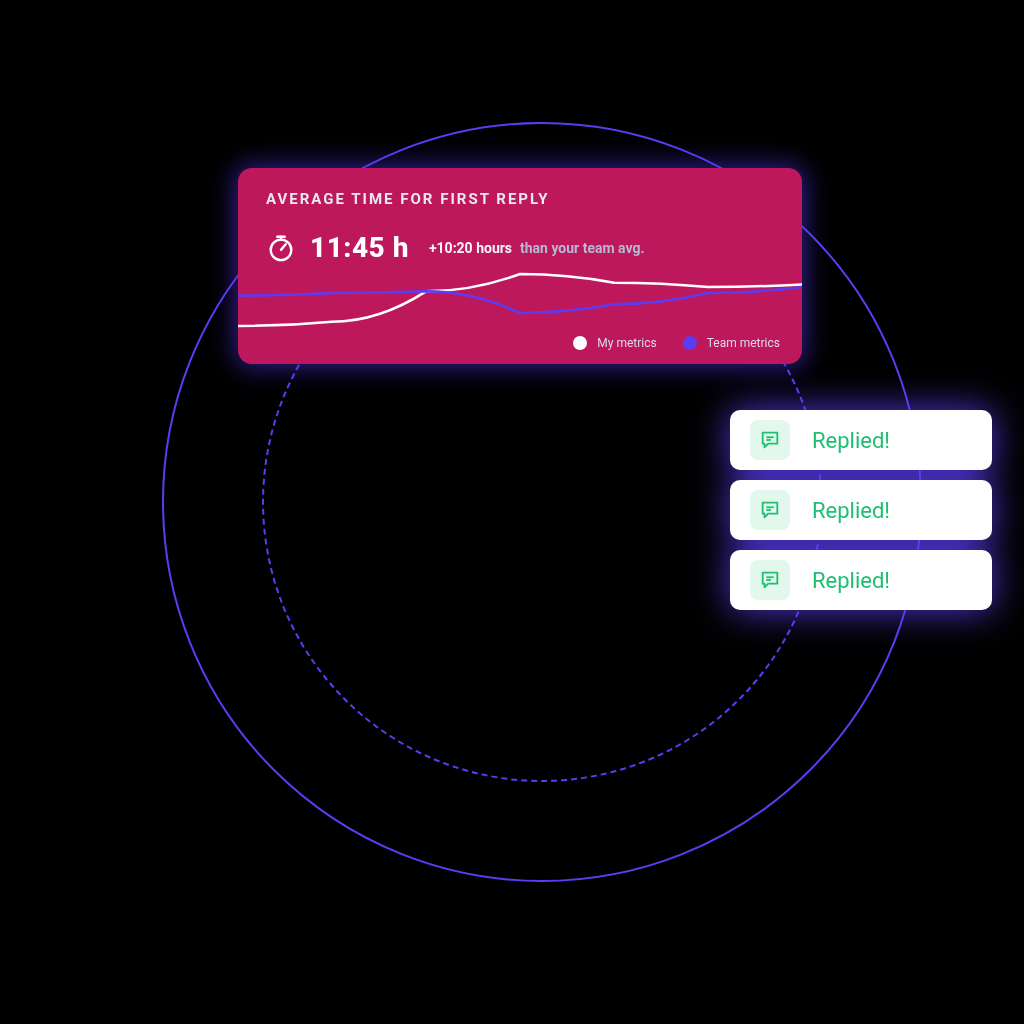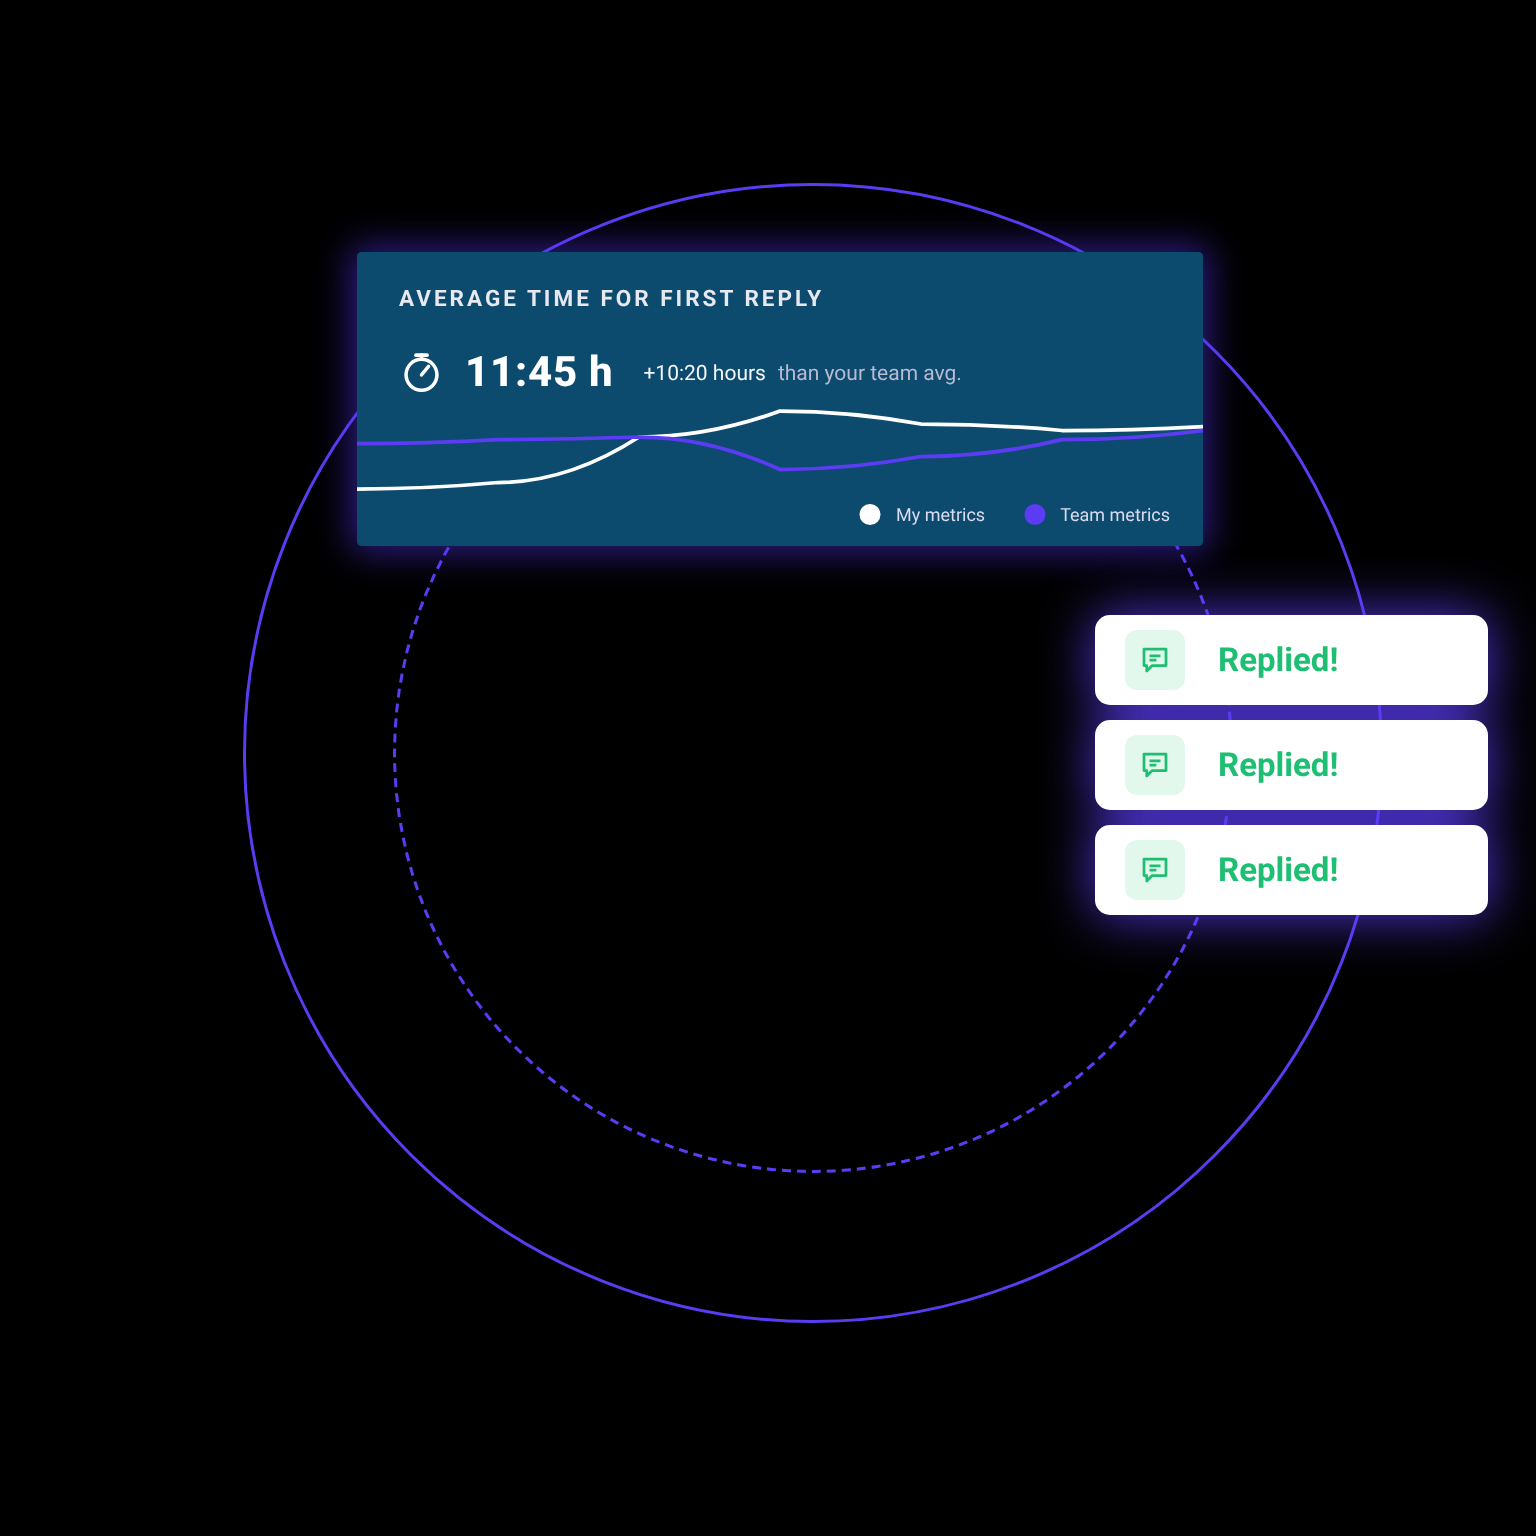--- a/index.html
+++ b/index.html
@@ -4,38 +4,38 @@
 <style>
   html,body{margin:0;padding:0;width:1024px;height:1024px;background:#000;font-family:-apple-system,BlinkMacSystemFont,"Segoe UI",Roboto,Helvetica,Arial,sans-serif;overflow:hidden;}
   .stage{position:relative;width:1024px;height:1024px;}
 
   
   .orbit{position:absolute;border:2px solid #5B3CF3;border-radius:50%;box-sizing:border-box;}
   .orbit-outer{width:760px;height:760px;left:162px;top:122px;}
   .orbit-inner{width:560px;height:560px;left:262px;top:222px;border-style:dashed;border-width:2px;}
 
   
-  .card{position:absolute;left:238px;top:168px;width:564px;height:196px;background:#0c4a6e;border-radius:3px;box-shadow:0 0 24px 4px rgba(82,53,243,0.55);padding:22px 28px 16px 28px;box-sizing:border-box;color:#fff;}
+  .card{position:absolute;left:238px;top:168px;width:564px;height:196px;background:#be185d;border-radius:14px;box-shadow:0 0 24px 4px rgba(82,53,243,0.55);padding:22px 28px 16px 28px;box-sizing:border-box;color:#fff;}
   .card-title{font-size:15px;letter-spacing:2px;font-weight:700;color:#E8E8F0;text-transform:uppercase;}
   .metric-row{display:flex;align-items:center;gap:14px;margin-top:23px;}
   .stopwatch-icon{width:30px;height:30px;flex:0 0 30px;}
   .metric-value{font-size:28px;font-weight:800;color:#fff;letter-spacing:0.5px;}
-  .metric-delta{font-size:14px;font-weight:400;color:#f5f6fb;margin-left:6px;text-align:right;}
-  .metric-suffix{font-size:14px;font-weight:400;color:#b8b9d2;margin-left:4px;}
+  .metric-delta{font-size:14px;font-weight:700;color:#f5f6fb;margin-left:6px;text-align:right;}
+  .metric-suffix{font-size:14px;font-weight:700;color:#b8b9d2;margin-left:4px;}
   .chart-wrap{position:absolute;left:0;right:0;top:102px;height:60px;}
   .legend{position:absolute;right:22px;bottom:14px;display:flex;gap:26px;align-items:center;}
   .legend-item{display:flex;align-items:center;gap:10px;}
   .legend-dot{width:14px;height:14px;border-radius:50%;}
   .legend-label{font-size:12px;color:#DADCEF;}
 
   
   .pill-stack{position:absolute;left:730px;top:410px;width:262px;display:flex;flex-direction:column;gap:10px;filter:drop-shadow(0 0 18px rgba(91,60,243,0.9));}
   .pill{background:#fff;border-radius:10px;height:60px;display:flex;align-items:center;padding:0 20px;gap:22px;box-sizing:border-box;}
   .pill-iconbox{width:40px;height:40px;border-radius:8px;background:#E3F8ED;display:flex;align-items:center;justify-content:center;}
-  .pill-label{font-size:22px;font-weight:700;color:#1EBF73;}
+  .pill-label{font-size:22px;font-weight:400;color:#1EBF73;}
 </style>
 </head>
 <body>
 
 <div class="stage">
 
   <div class="orbit orbit-outer"></div>
   <div class="orbit orbit-inner"></div>
 
   <div class="card">

